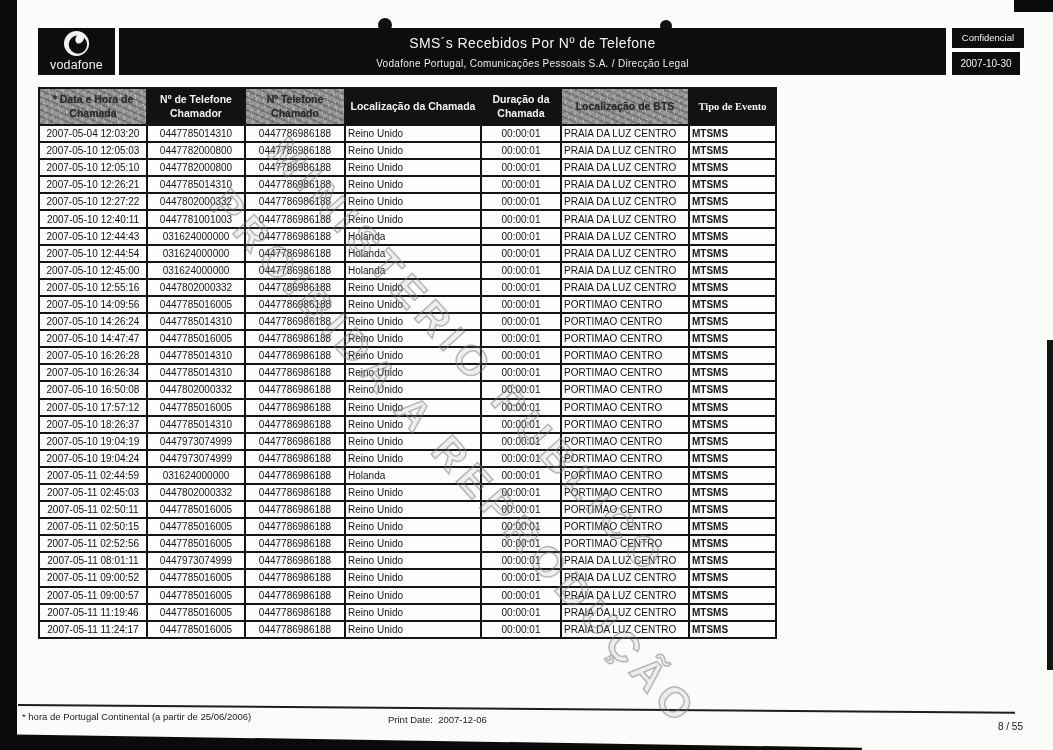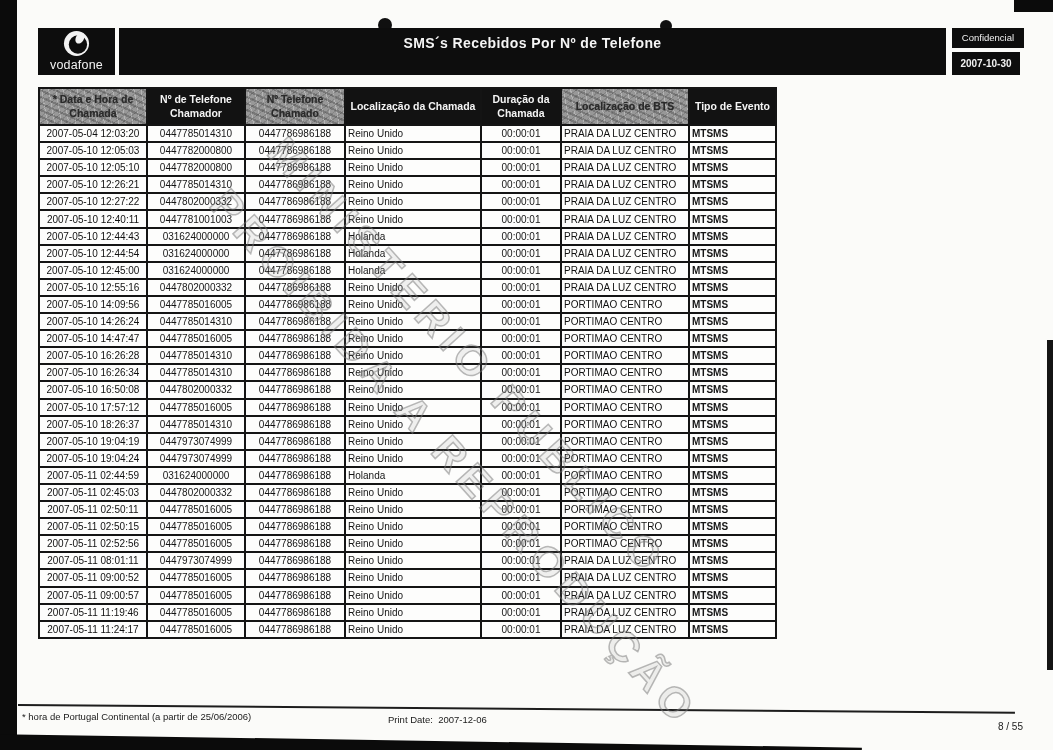--- a/index.html
+++ b/index.html
@@ -14,24 +14,24 @@
   .edge-right{position:absolute;left:1047px;top:340px;width:6px;height:330px;background:#141414;}
   .bump{position:absolute;background:#101010;border-radius:50%;}
   .bump1{left:378px;top:18px;width:14px;height:14px;}
   .bump2{left:660px;top:20px;width:12px;height:12px;}
 
   
   .logo-box{position:absolute;left:38px;top:28px;width:77px;height:47px;background:#0d0d0d;text-align:center;}
   .logo-box svg{margin-top:2px;}
   .logo-text{color:#f2f2f2;font-size:12.5px;margin-top:-3px;letter-spacing:0.2px;}
   .title-bar{position:absolute;left:119px;top:28px;width:827px;height:47px;background:#0d0d0d;text-align:center;z-index:1;}
-  .title{color:#f5f5f5;font-size:14px;font-weight:bold;margin-top:7px;letter-spacing:0.4px;}
+  .title{color:#f5f5f5;font-size:14px;font-weight:normal;margin-top:7px;letter-spacing:0.4px;}
   .subtitle{color:#ececec;font-size:10px;margin-top:7px;letter-spacing:0.3px;}
   .conf-box{position:absolute;left:952px;top:28px;width:72px;height:20px;background:#0d0d0d;color:#f2f2f2;font-size:9.5px;text-align:center;line-height:20px;}
-  .date-box{position:absolute;left:952px;top:52px;width:68px;height:23px;background:#0d0d0d;color:#f2f2f2;font-size:10px;font-weight:bold;text-align:center;line-height:23px;}
+  .date-box{position:absolute;left:952px;top:52px;width:68px;height:23px;background:#0d0d0d;color:#f2f2f2;font-size:10px;font-weight:normal;text-align:center;line-height:23px;}
 
   
   table.sms{position:absolute;left:38px;top:87px;width:737px;border-collapse:collapse;table-layout:fixed;z-index:2;}
   table.sms th, table.sms td{border:2px solid #141414;overflow:hidden;white-space:nowrap;}
   table.sms th{height:33px;font-size:10.5px;font-weight:bold;padding:1px 2px;line-height:1.3;}
   table.sms td{height:15.1px;font-size:10px;padding:0 2px;background:#fdfdfc;}
   .th-dark{background:#121212;color:#f4f4f4;}
   .th-redacted{
     background-color:#989898;
     background-image:
@@ -85,20 +85,21 @@
     <svg width="27" height="27" viewBox="0 0 28 28">
       <circle cx="14" cy="14" r="13" fill="#f2f2f2"></circle>
       <circle cx="15.5" cy="15" r="9.5" fill="#0d0d0d"></circle>
       <ellipse cx="17.5" cy="8.5" rx="4.2" ry="6" fill="#f2f2f2" transform="rotate(30 17.5 8.5)"></ellipse>
     </svg>
     <div class="logo-text">vodafone</div>
   </div>
 
   <div class="title-bar">
     <div class="title">SMS´s Recebidos Por Nº de Telefone</div>
+    <div class="subtitle">Vodafone Portugal, Comunicações Pessoais S.A.  /  Direcção Legal</div>
   </div>
 
   <div class="conf-box">Confidencial</div>
   <div class="date-box">2007-10-30</div>
 
   <table class="sms">
     <colgroup>
       <col style="width:108px">
         <col style="width:98px">
         <col style="width:100px">
@@ -108,21 +109,21 @@
         <col style="width:87px">
     </colgroup>
     <thead>
       <tr>
         <th class="th-redacted" style="white-space:normal;">* Data e Hora de Chamada</th>
         <th class="th-dark" style="white-space:normal;">Nº de Telefone Chamador</th>
         <th class="th-redacted" style="white-space:normal;">Nº Telefone Chamado</th>
         <th class="th-dark" style="white-space:normal;">Localização da Chamada</th>
         <th class="th-dark" style="white-space:normal;">Duração da Chamada</th>
         <th class="th-redacted" style="white-space:normal;">Localização de BTS</th>
-        <th class="th-dark" style="white-space:normal;">Tipo de Evento</th>
+        <th class="th-dark" style="white-space:normal;font-family:Liberation Serif, serif;">Tipo de Evento</th>
       </tr>
     </thead>
     <tbody>
         <tr>
           <td class="c0 redacted-cell">2007-05-04 12:03:20</td>
           <td class="c1">0447785014310</td>
           <td class="c2 redacted-cell">0447786986188</td>
           <td class="c3">Reino Unido</td>
           <td class="c4">00:00:01</td>
           <td class="c5 redacted-cell">PRAIA DA LUZ CENTRO</td>

